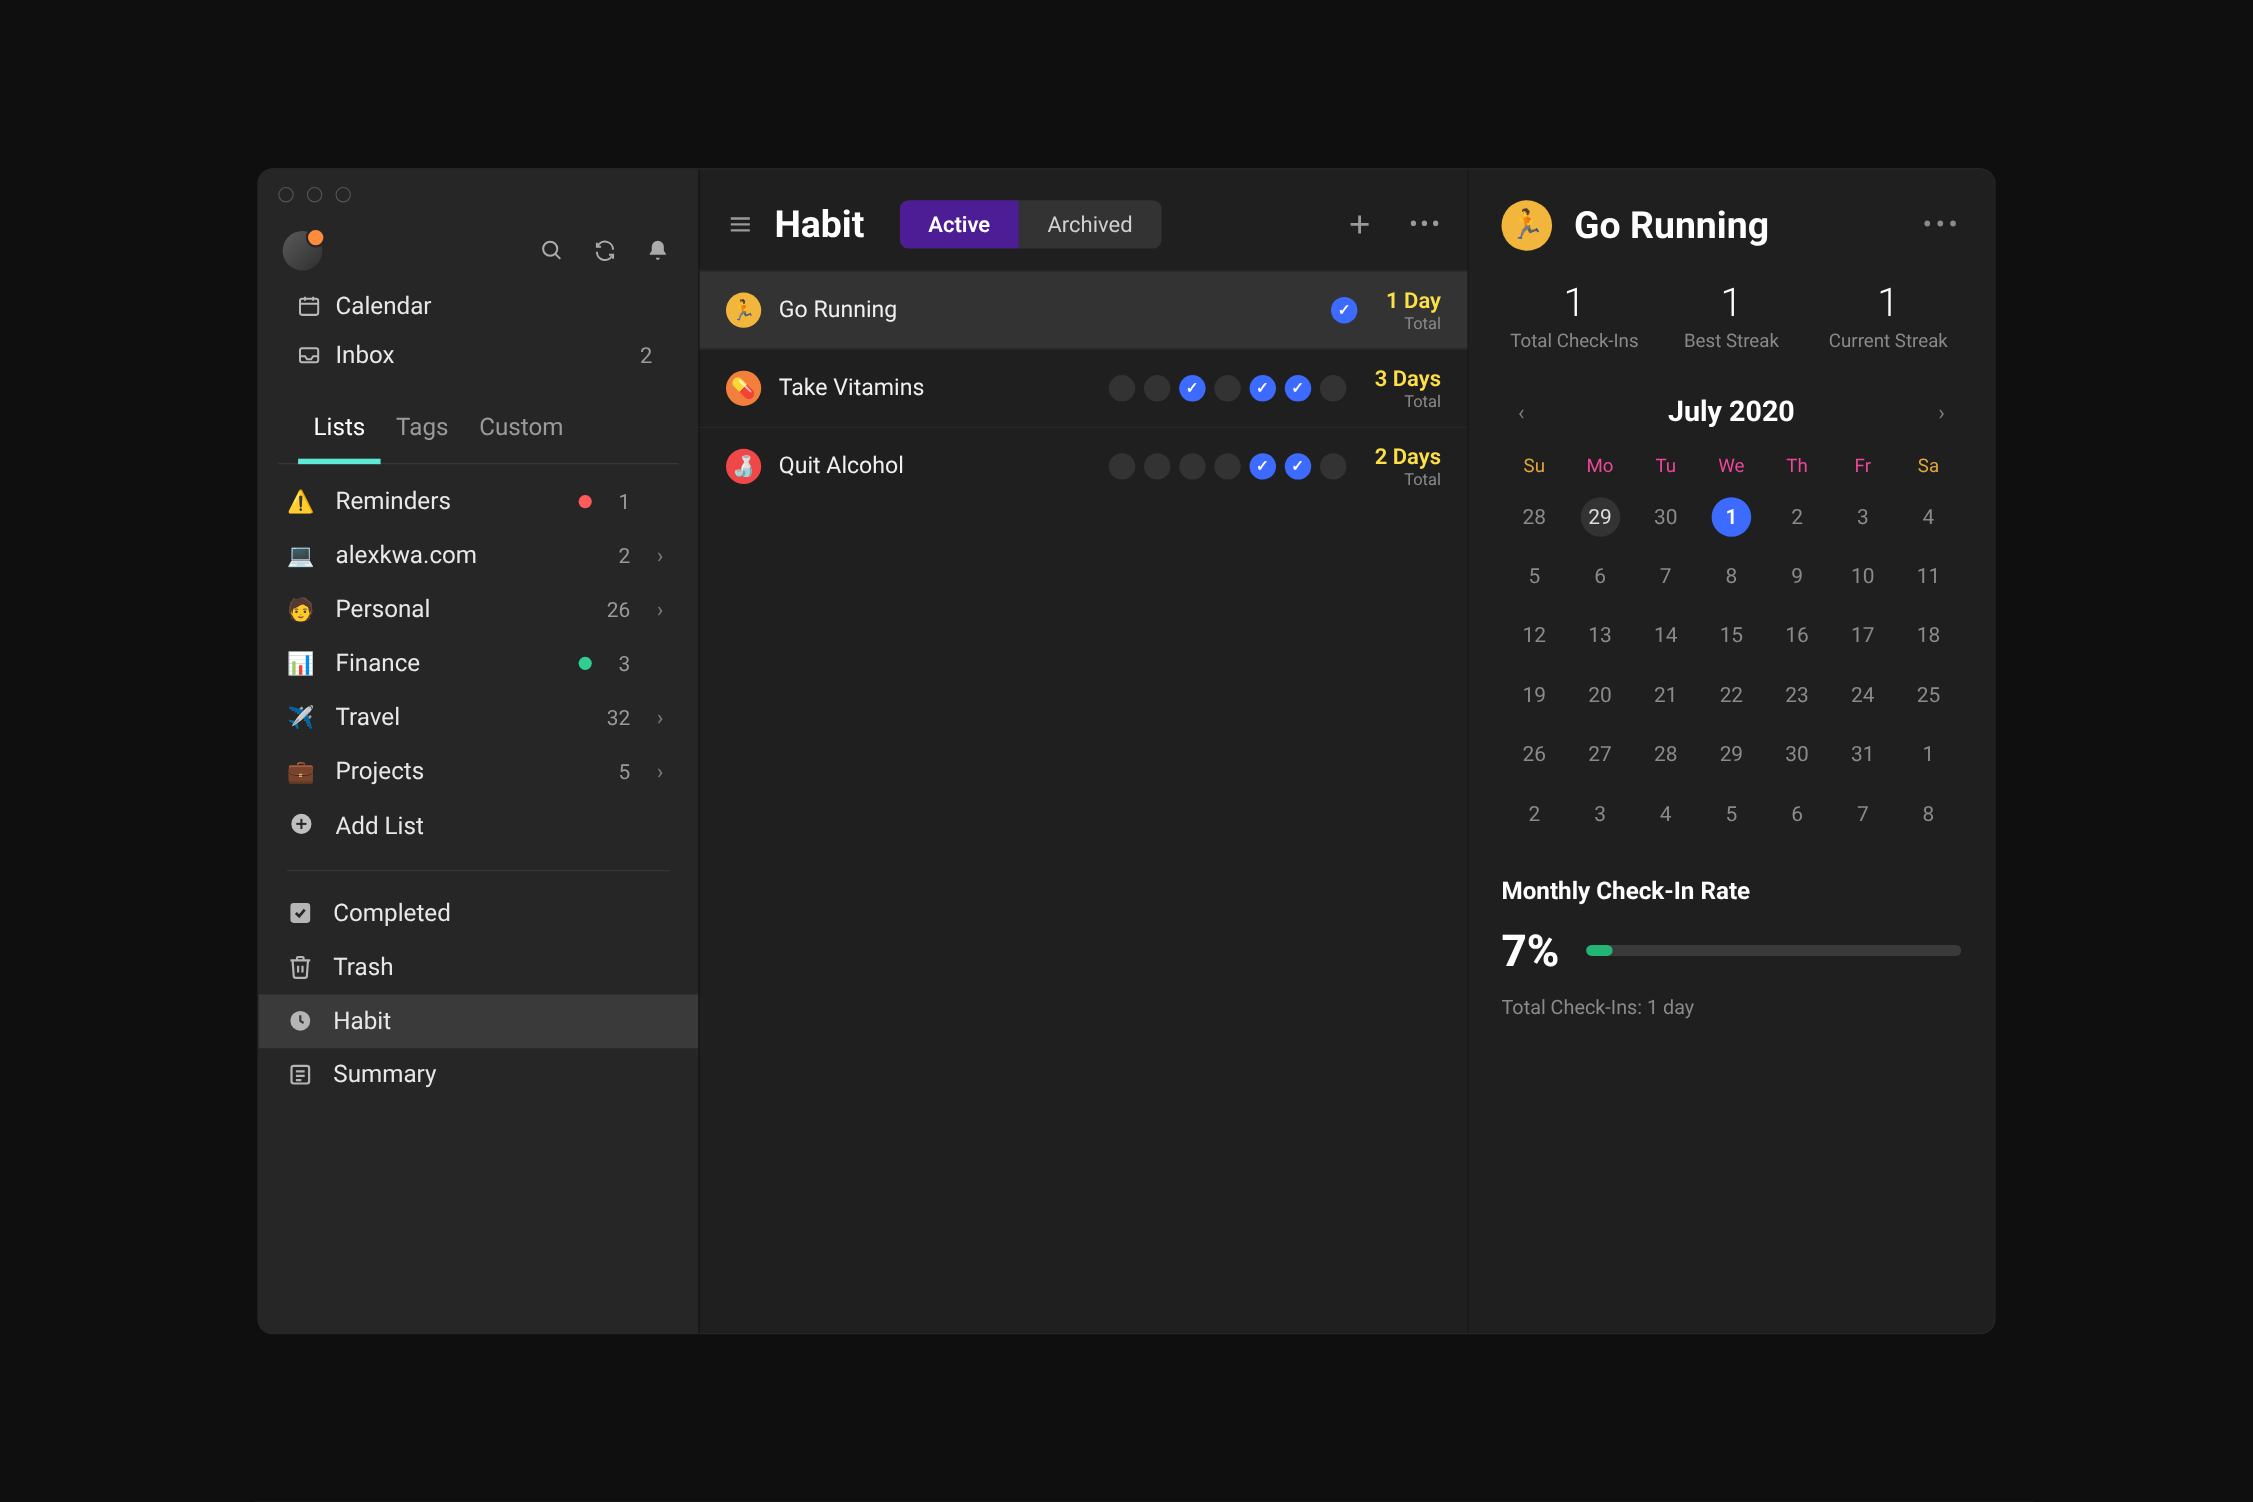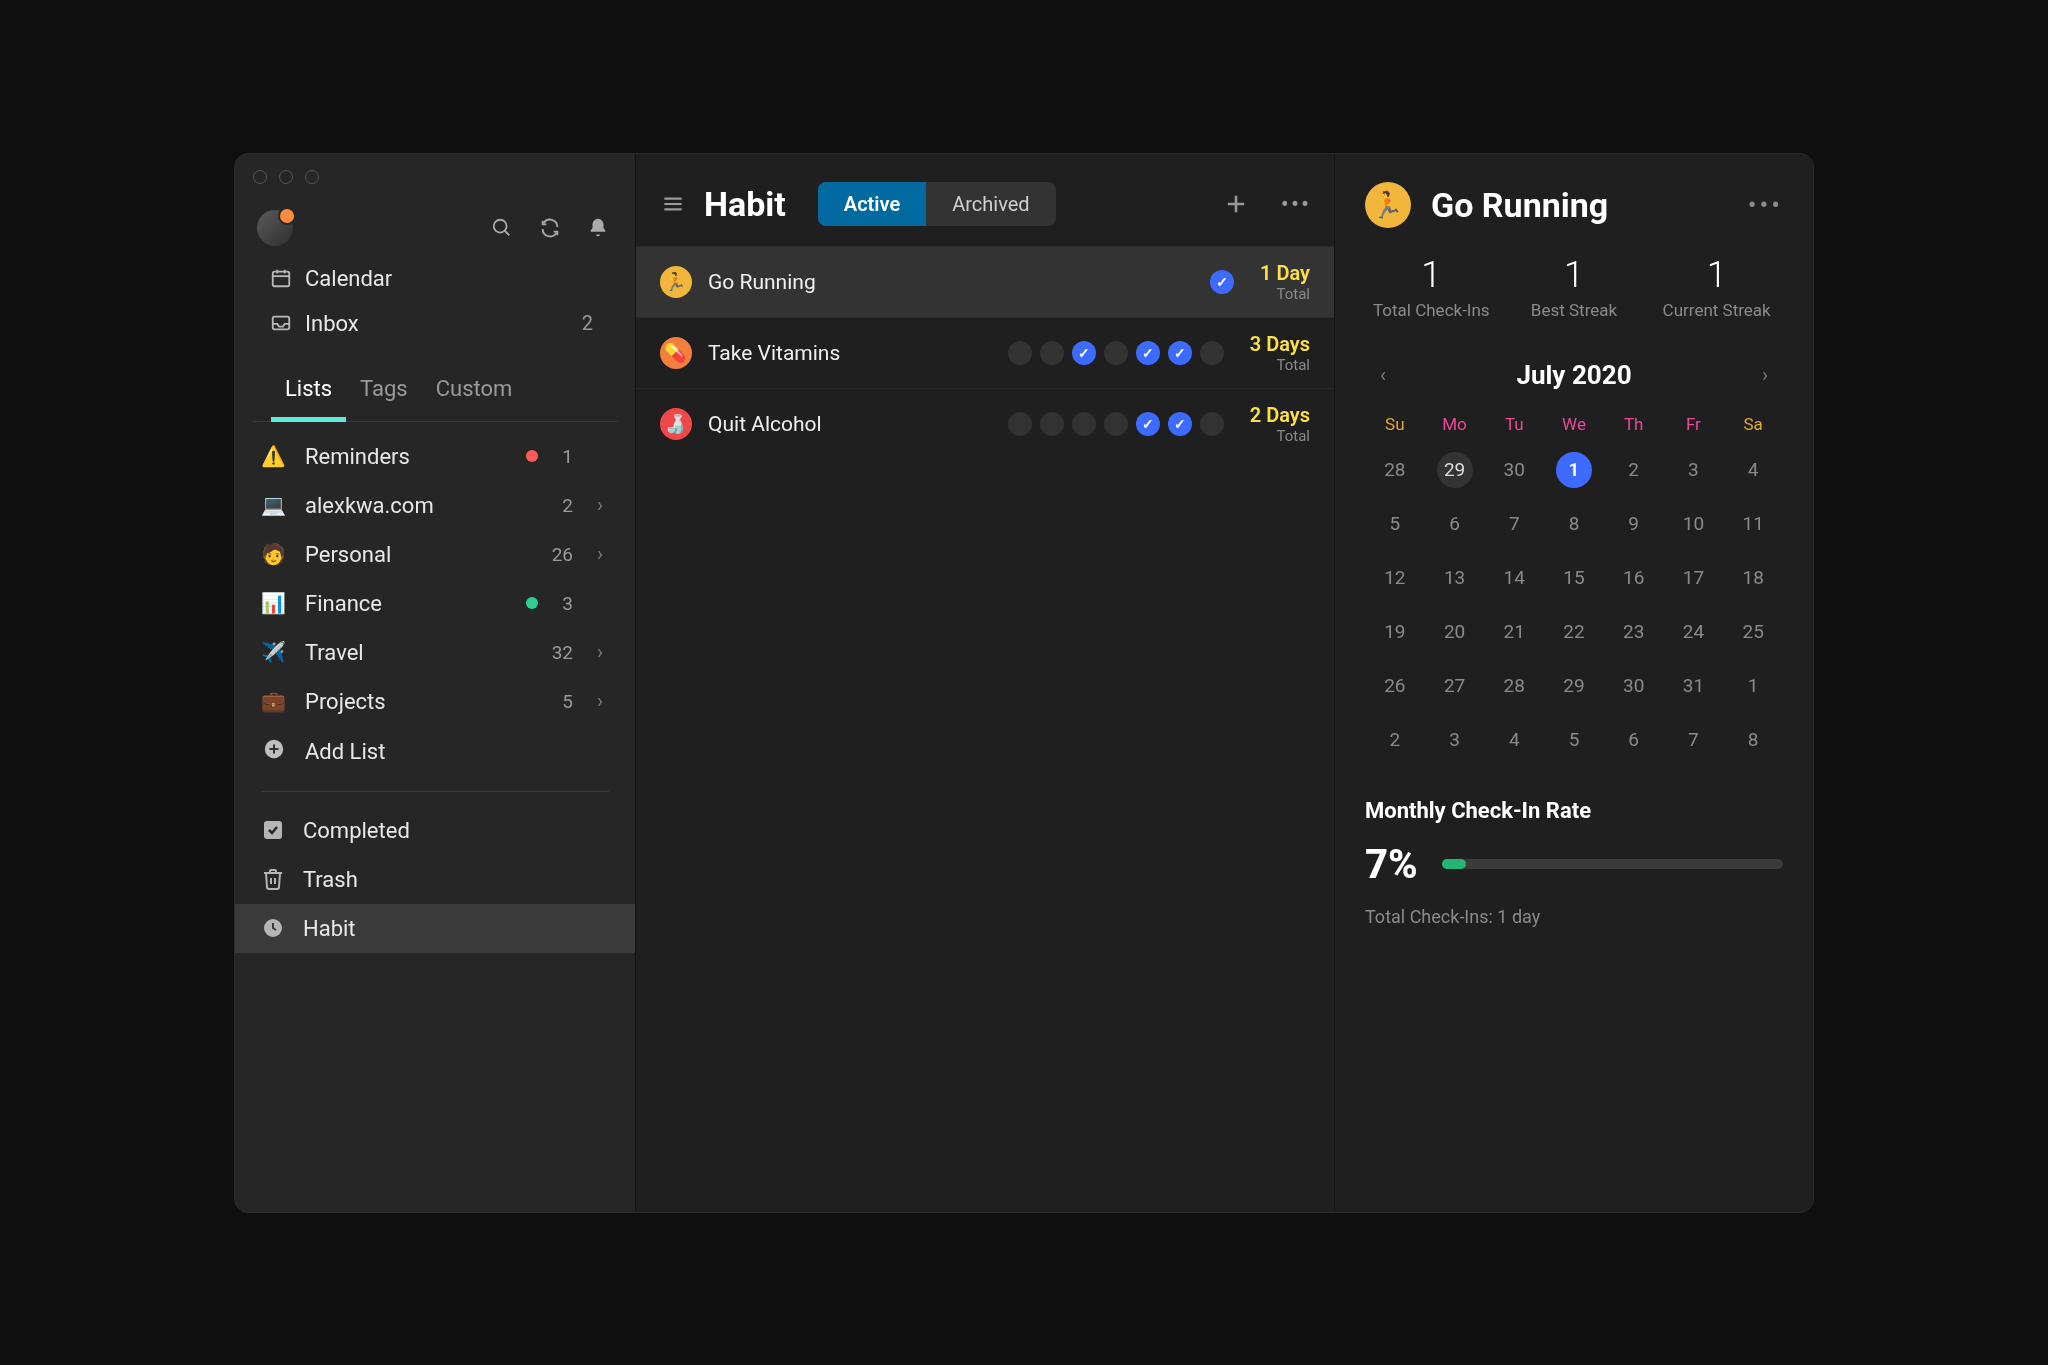--- a/index.html
+++ b/index.html
@@ -129,21 +129,21 @@
     display:flex; align-items:center;
     padding: 28px 24px 20px 24px;
     gap: 18px;
   }
   .hamburger { width:26px; height:26px; color:#9a9a9a; display:flex; align-items:center; justify-content:center; cursor:pointer; }
   .mid-title { color:#fff; font-size:34px; font-weight:700; }
   .seg {
     display:flex; background:#333; border-radius:8px; overflow:hidden; margin-left:14px;
   }
   .seg .seg-item { padding:10px 26px; font-size:20px; color:#d0d0d0; cursor:pointer; }
-  .seg .seg-item.active { background:#0369a1; color:#fff; font-weight:600; }
+  .seg .seg-item.active { background:#4c1d95; color:#fff; font-weight:600; }
   .mid-header .spacer { flex:1; }
   .mid-icon { width:28px; height:28px; color:#9a9a9a; cursor:pointer; display:flex; align-items:center; justify-content:center; margin-left:14px; }
 
   .habit-item {
     display:flex; align-items:center;
     padding: 14px 24px;
     gap:16px;
     border-top:1px solid #2a2a2a;
     cursor:pointer;
   }
@@ -340,20 +340,31 @@
   </div>
         <div class="sys-row selected">
     <span class="row-icon">
             <svg viewBox="0 0 24 24" fill="currentColor">
               <circle cx="12" cy="12" r="9"></circle>
               <path d="M12 7v5l3 2" stroke="#3a3a3a" stroke-width="2" fill="none"></path>
             </svg>
           </span>
     <span class="label">Habit</span>
   </div>
+        <div class="sys-row">
+    <span class="row-icon">
+            <svg viewBox="0 0 24 24" fill="none" stroke="currentColor" stroke-width="2">
+              <rect x="4" y="4" width="16" height="16" rx="2"></rect>
+              <line x1="8" y1="9" x2="16" y2="9"></line>
+              <line x1="8" y1="13" x2="16" y2="13"></line>
+              <line x1="8" y1="17" x2="13" y2="17"></line>
+            </svg>
+          </span>
+    <span class="label">Summary</span>
+  </div>
       </div>
   </div>
 
   <div class="middle">
     <div class="mid-header">
       <div class="hamburger">
         <svg viewBox="0 0 24 24" stroke="currentColor" stroke-width="2">
             <line x1="4" y1="7" x2="20" y2="7"></line>
             <line x1="4" y1="12" x2="20" y2="12"></line>
             <line x1="4" y1="17" x2="20" y2="17"></line>

